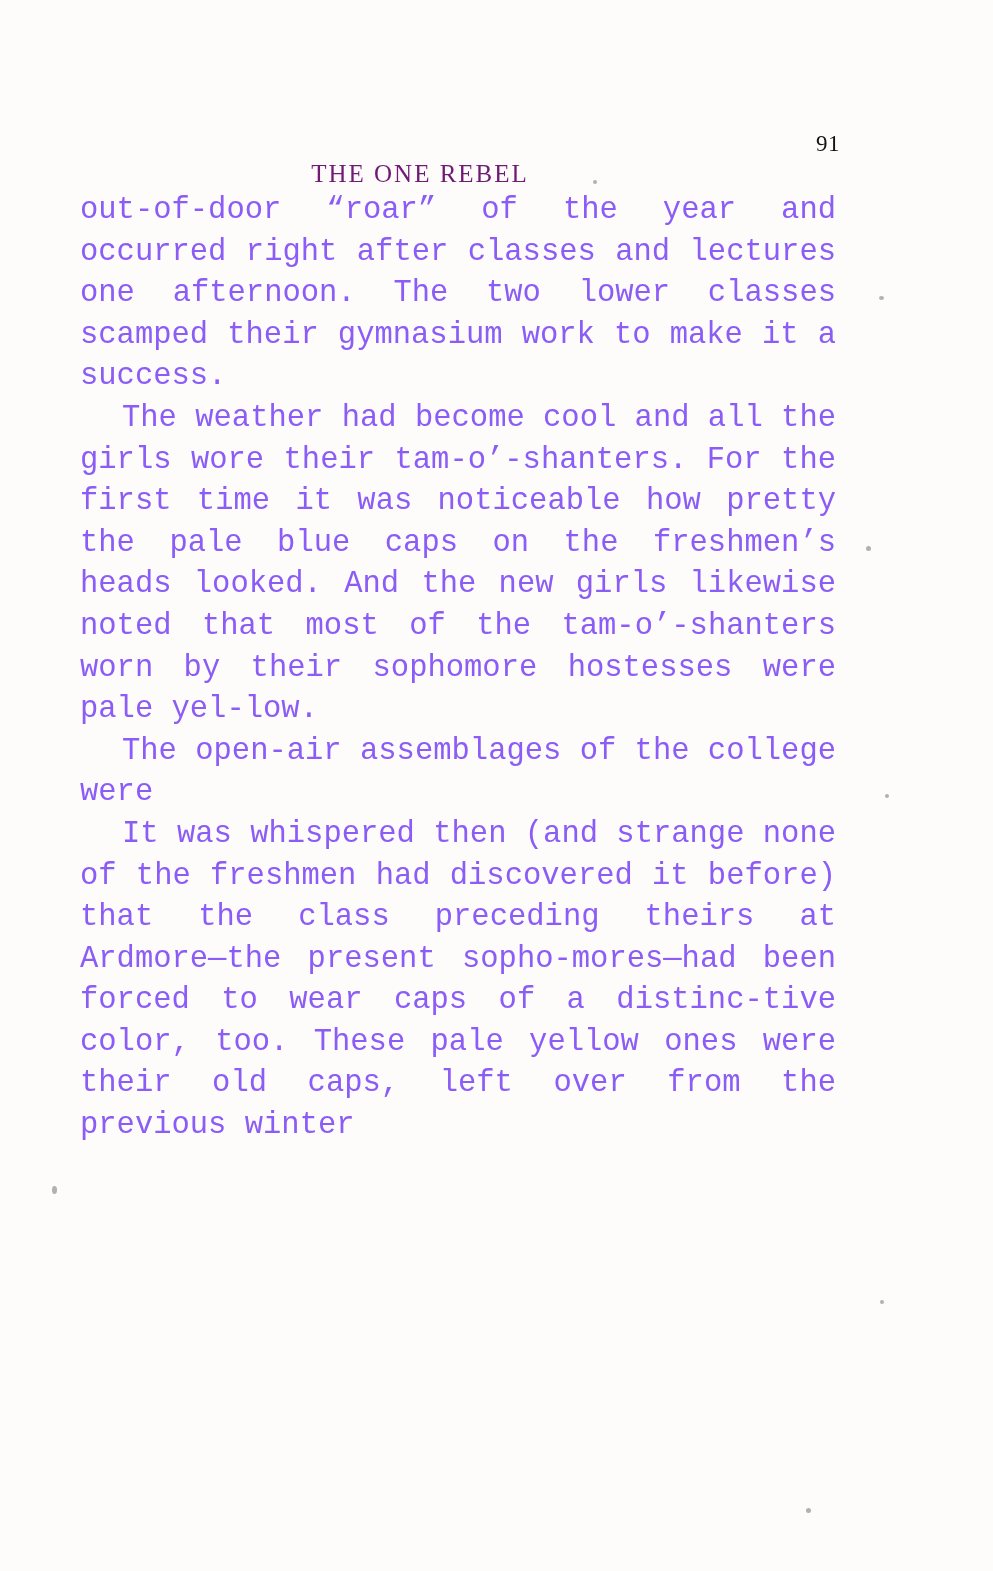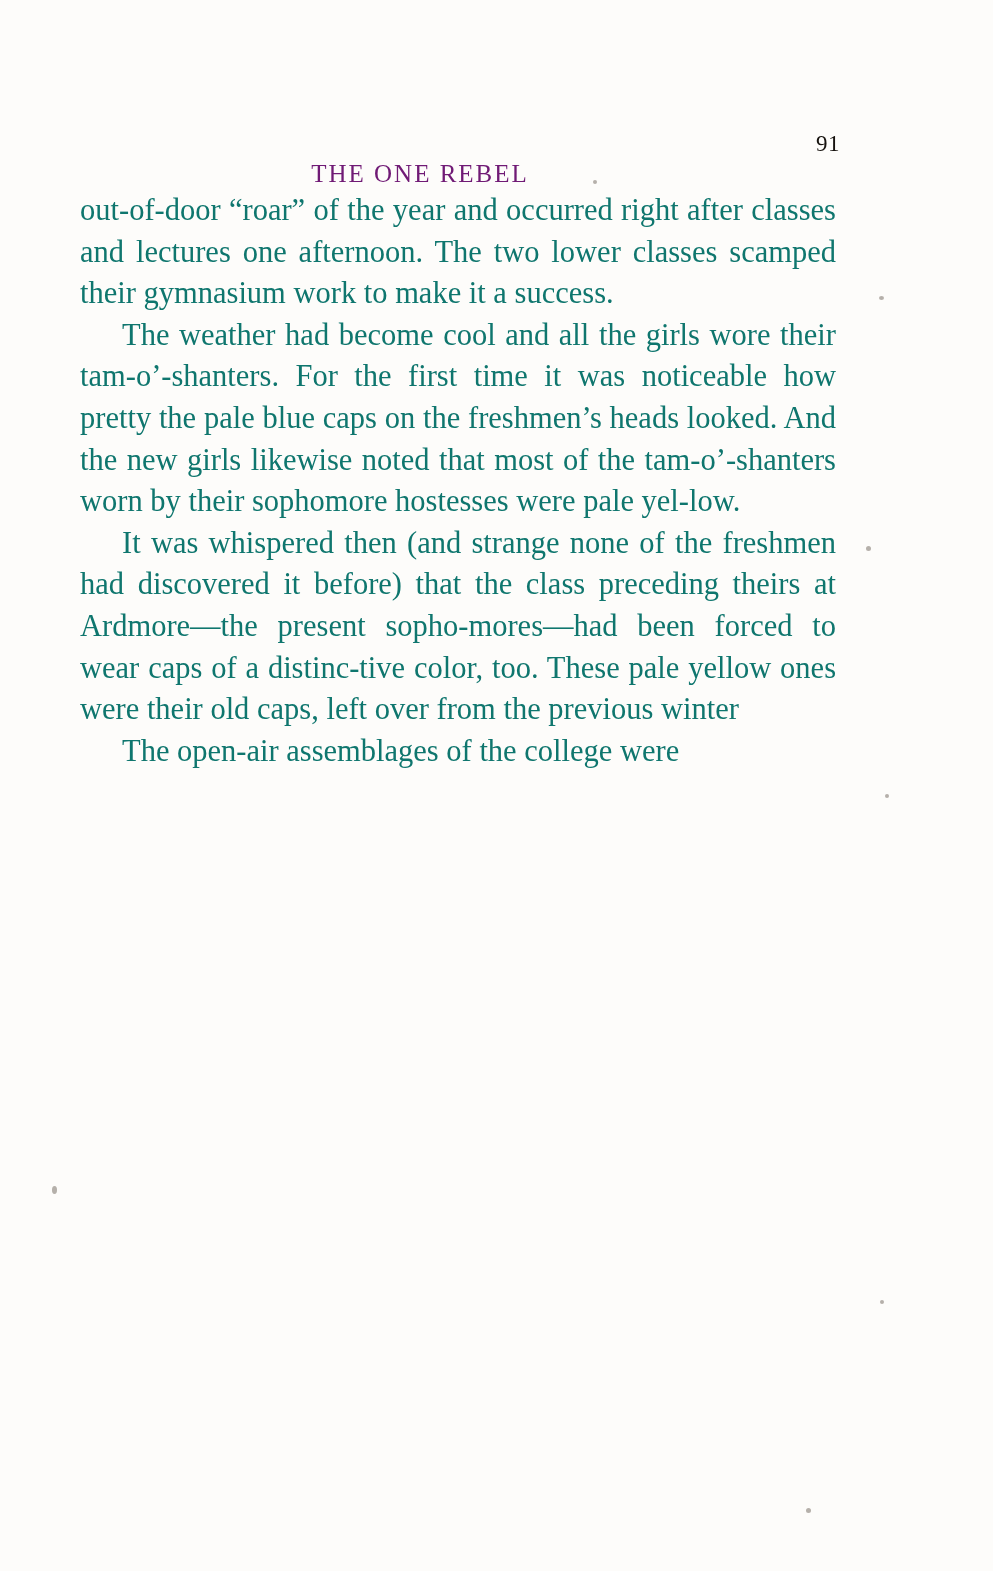--- a/index.html
+++ b/index.html
@@ -53,21 +53,22 @@
     color: #17130f;
   }
   .body-text {
     position: absolute;
     left: 80px;
     top: 190px;
     width: 756px;
     font-size: 30.5px;
     line-height: 41.6px;
     text-align: justify;
-    color: #0f766e;
+    color: #8b5cf6;
+    font-family: Liberation Mono, monospace;
   }
   .body-text p {
     margin: 0;
     text-indent: 42px;
     hyphens: manual;
   }
   .body-text p.noindent {
     text-indent: 0;
   }
   
@@ -84,22 +85,22 @@
 <div class="page">
 
   <div class="header">
     <div class="running-title">The One Rebel</div>
     <div class="folio">91</div>
   </div>
 
   <div class="body-text">
     <p class="noindent">out-of-door “roar” of the year and occurred right after classes and lectures one afternoon.  The two lower classes scamped their gymnasium work to make it a success.</p>
     <p>The weather had become cool and all the girls wore their tam-o’-shanters.  For the first time it was noticeable how pretty the pale blue caps on the freshmen’s heads looked.  And the new girls likewise noted that most of the tam-o’-shanters worn by their sophomore hostesses were pale yel-low.</p>
+    <p>The open-air assemblages of the college were</p>
     <p>It was whispered then (and strange none of the freshmen had discovered it before) that the class preceding theirs at Ardmore—the present sopho-mores—had been forced to wear caps of a distinc-tive color, too.  These pale yellow ones were their old caps, left over from the previous winter</p>
-    <p>The open-air assemblages of the college were</p>
   </div>
 
   <span class="speck" style="left:593px; top:180px; width:4px; height:4px;"></span>
   <span class="speck" style="left:879px; top:296px; width:5px; height:4px;"></span>
   <span class="speck" style="left:866px; top:546px; width:5px; height:5px;"></span>
   <span class="speck" style="left:885px; top:794px; width:4px; height:4px;"></span>
   <span class="speck" style="left:52px; top:1186px; width:5px; height:8px;"></span>
   <span class="speck" style="left:880px; top:1300px; width:4px; height:4px;"></span>
   <span class="speck" style="left:806px; top:1508px; width:5px; height:5px;"></span>
 

